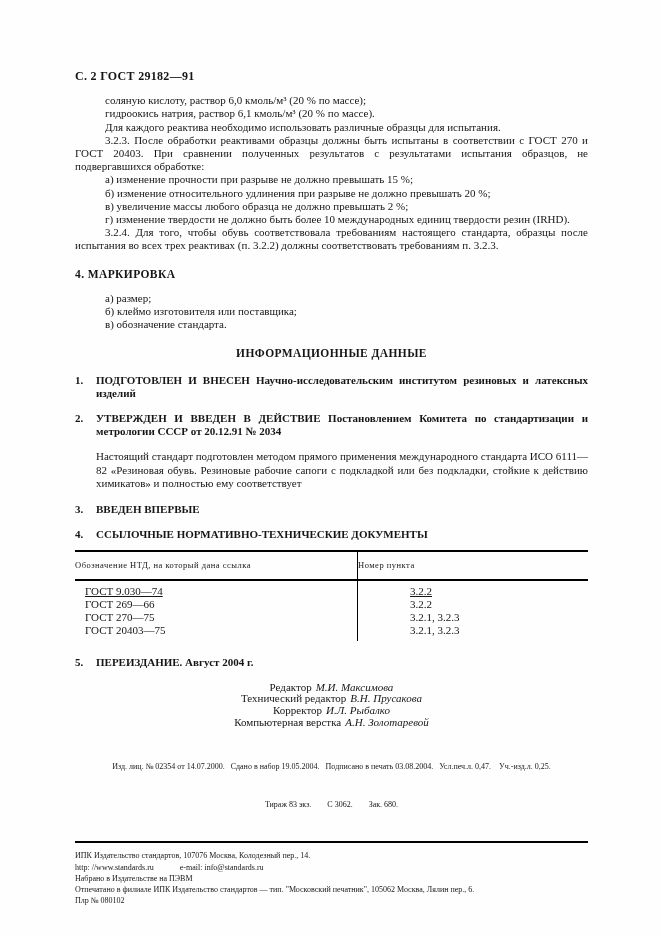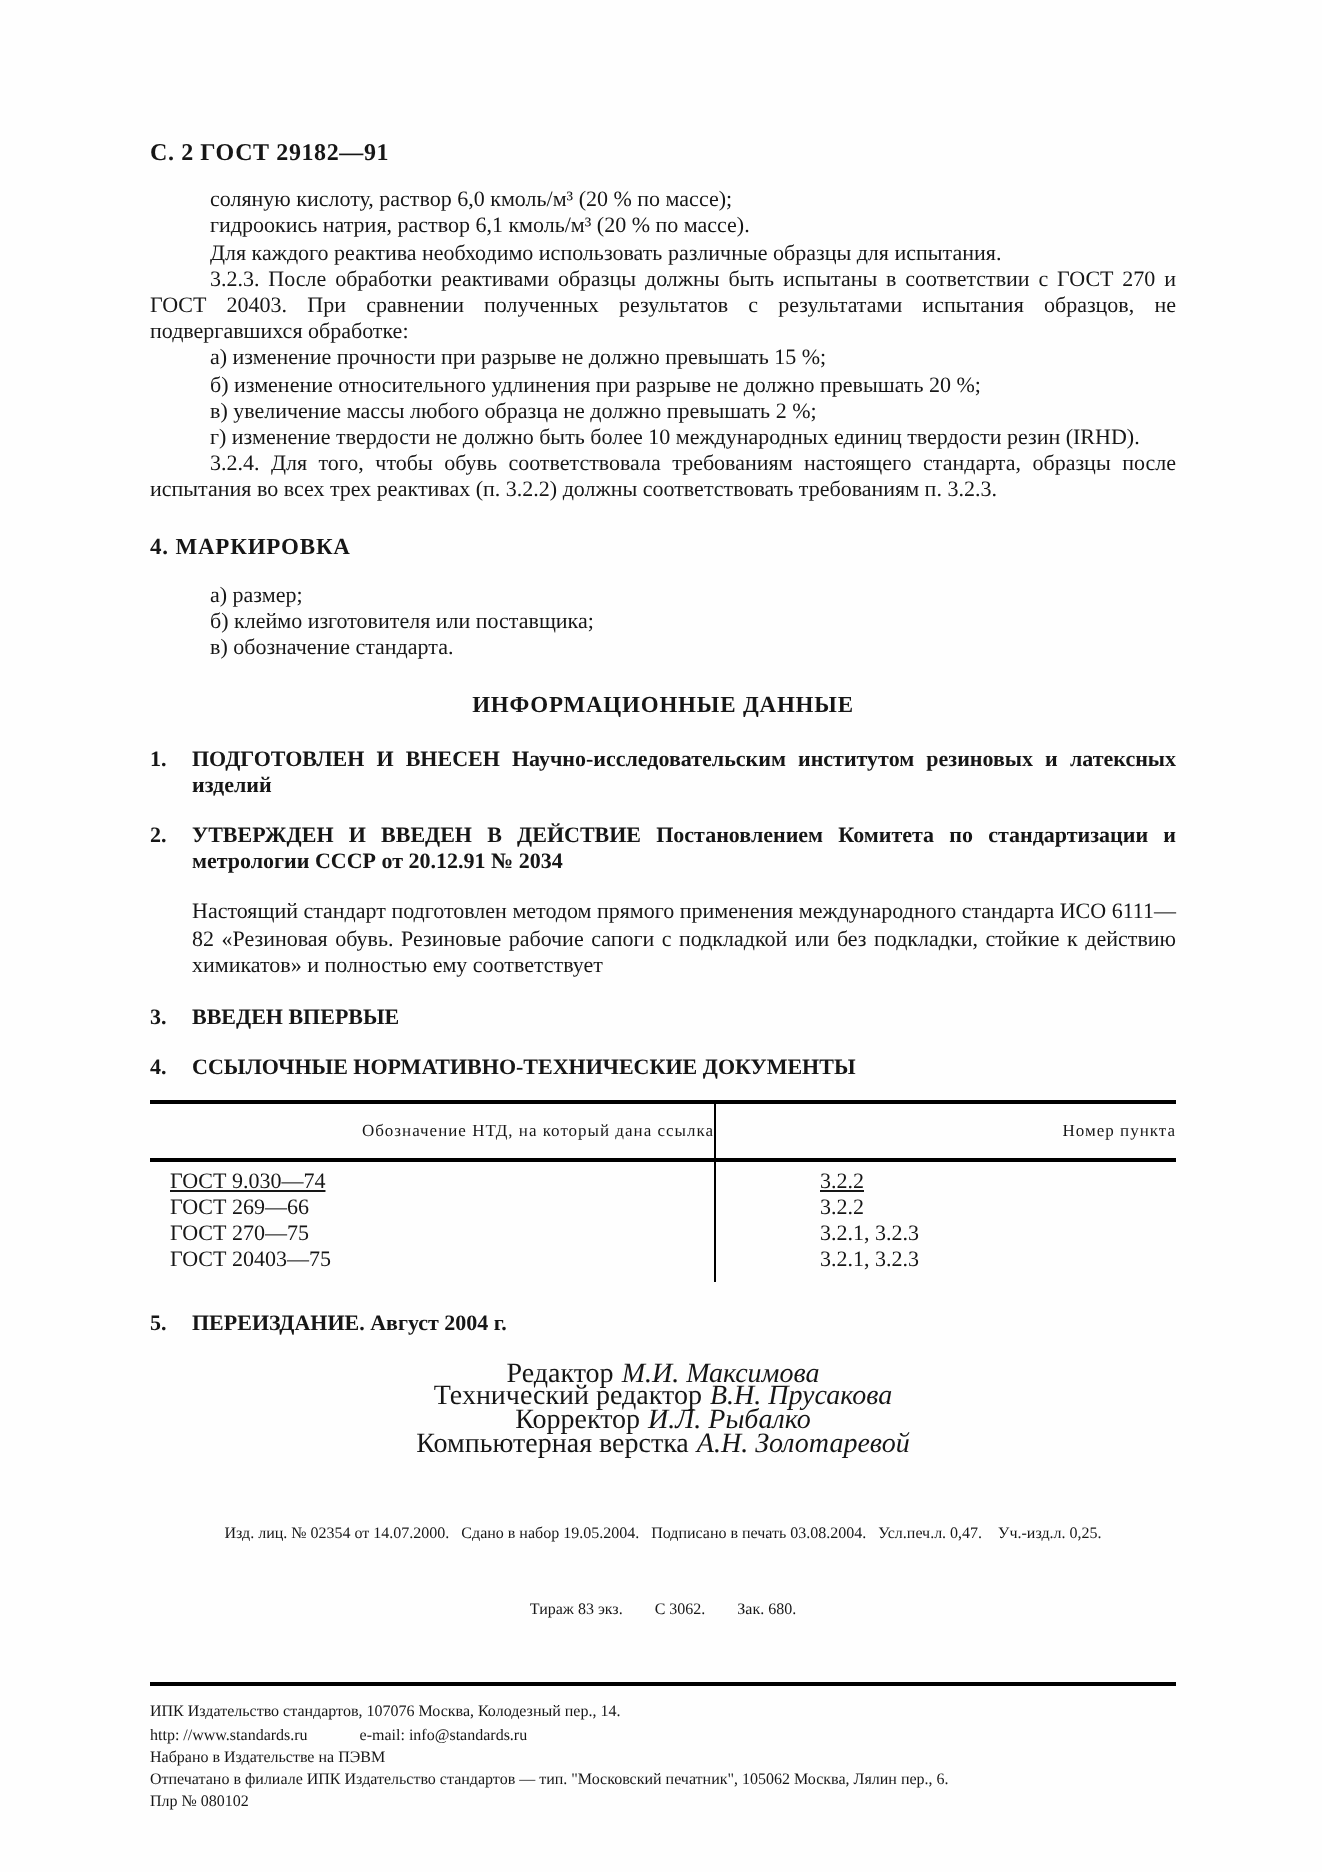--- a/index.html
+++ b/index.html
@@ -15,30 +15,30 @@
   .para { margin:0; text-align:justify; text-indent:30px; }
   .sec-heading { text-align:left; font-weight:bold; font-size:11.5px; margin:15px 0 11px; letter-spacing:.4px; }
   .info-heading { text-align:center; font-weight:bold; font-size:11.5px; margin:16px 0 13px; letter-spacing:.4px; }
   .info-item { display:flex; font-weight:bold; margin:0 0 12px 0; }
   .info-num { flex:none; width:21px; }
   .info-text { flex:1; text-align:justify; }
   .info-note { margin:0 0 13px 21px; font-weight:normal; text-align:justify; }
   table.ntd { width:100%; border-collapse:collapse; margin-top:9px; border-top:2.5px solid #000; }
   table.ntd th {
     font-weight:normal; font-size:8.5px; letter-spacing:.5px;
-    padding:7px 0 6px; border-bottom:2.5px solid #000; text-align:right;
+    padding:7px 0 6px; border-bottom:2.5px solid #000; text-align:left;
   }
   table.ntd th:first-child, table.ntd td:first-child { border-right:1.5px solid #000; width:272px; }
   table.ntd td { font-size:11px; line-height:13px; padding:0; }
   table.ntd td:first-child { padding-left:10px; }
   table.ntd td:last-child { padding-left:52px; }
   table.ntd tbody tr:first-child td { padding-top:4px;text-decoration:underline; }
   table.ntd tbody tr:last-child td { padding-bottom:4px; }
   .item5 { margin-top:15px; margin-bottom:0; }
-  .colophon { text-align:center; font-size:14px; line-height:11.6px; margin-top:13px; }
+  .colophon { text-align:center; font-size:11px; line-height:11.6px; margin-top:13px; }
   .person-name { font-style:italic; margin-left:4px; }
   .imprint { text-align:center; font-size:8px; line-height:12.5px; white-space:pre; margin-top:8px; }
   .rule { border:none; border-top:2.5px solid #000; margin:5px 0 7px; }
   .publisher { font-size:8px; line-height:11.3px;font-family:Liberation Serif, serif; }
   .publisher div { white-space:pre; }
 </style>
 </head>
 <body>
 
 <div class="page">

